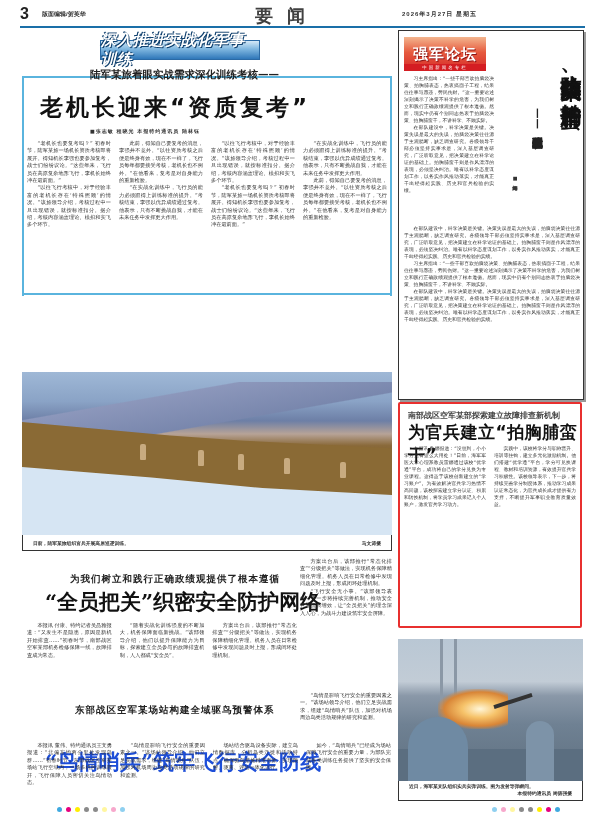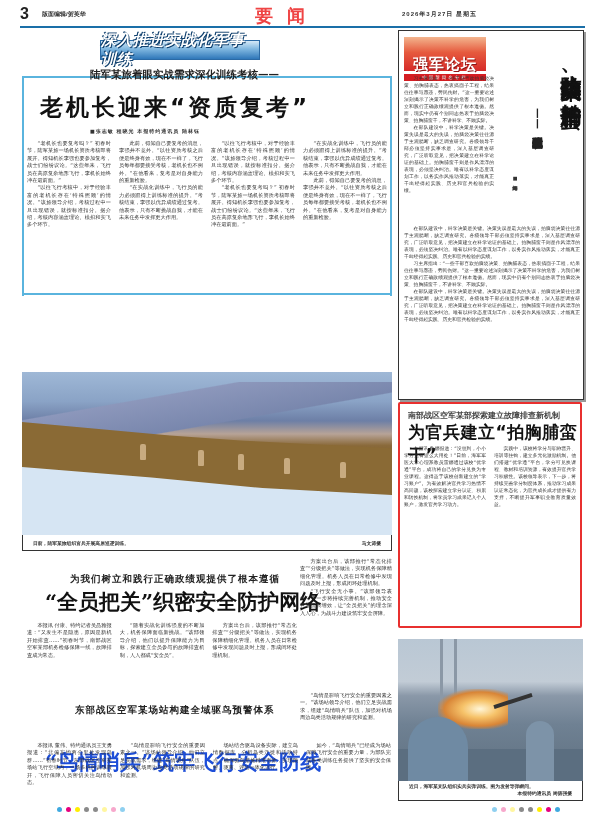--- a/index.html
+++ b/index.html
@@ -3,21 +3,21 @@
 <meta charset="utf-8">
 <style>
 *{box-sizing:border-box;margin:0;padding:0}
 html,body{width:602px;height:828px;overflow:hidden;background:#fff}
 body{position:relative;font-family:"DejaVu Serif","Liberation Serif",serif;color:#222}
 .abs{position:absolute}
 
 .topbar{left:20px;top:0;width:565px;height:28px;border-bottom:2px solid #1a6fa8}
 .pgno{left:0;top:5px;font:bold 16px "Liberation Sans",sans-serif;color:#222}
 .edition{left:22px;top:10px;font:bold 6px "Liberation Sans",sans-serif;color:#333}
-.section{left:235px;top:4px;font:bold 18px "DejaVu Sans",sans-serif;letter-spacing:14px;color:#ef4444}
+.section{left:235px;top:4px;font:bold 18px "DejaVu Sans",sans-serif;letter-spacing:14px;color:#404040}
 .date{left:382px;top:10px;font:bold 6px "Liberation Sans",sans-serif;color:#333;letter-spacing:1px}
 .logo{left:502px;top:2px;font:italic bold 17px "DejaVu Serif",serif;color:#c4161c;letter-spacing:1px}
 
 .frame1{left:22px;top:76px;width:370px;height:220px;border:2px solid #5ab4de;border-bottom:none}
 .banner{left:100px;top:40px;width:160px;height:20px;background:linear-gradient(180deg,#d5e9f7 0%,#7fb7e0 45%,#2f77b9 100%);border:1px solid #2b6aa5;display:flex;align-items:center;justify-content:center}
 .banner span{font:italic bold 15px "DejaVu Sans",sans-serif;color:#fff;text-shadow:1px 1px 0 #10406e,-1px -1px 0 #10406e;letter-spacing:1px}
 .kicker1{left:90px;top:68px;font:bold 10.5px "DejaVu Serif",serif;color:#222}
 .head1{left:40px;top:92px;font:bold 23px "DejaVu Sans",sans-serif;color:#111;letter-spacing:3px}
 .byline1{left:90px;top:128px;font:bold 5px "DejaVu Sans",sans-serif;color:#333;letter-spacing:1px}
 .cols{display:flex;gap:8px}
@@ -44,21 +44,21 @@
 .head3{left:45px;top:748px;font:bold 21px "DejaVu Serif",serif;color:#1d4ed8}
 .body3{left:27px;top:742px;width:365px;height:80px}
 .body3 .col{width:85px;height:80px}
 .side3{left:300px;top:692px;width:92px;height:50px}
 .dots{display:flex;gap:4px}
 .dot{width:5px;height:5px;border-radius:50%}
 .dots1{left:57px;top:807px}
 
 .forum{left:398px;top:30px;width:186px;height:370px;border:1.5px solid #333;box-shadow:2px 2px 0 #999}
 .forum-logo{left:404px;top:37px;width:82px;height:34px;background:linear-gradient(180deg,#f3b58e 0%,#e65a3e 45%,#d62a29 100%);text-align:center}
-.forum-logo .t{font:bold 15px "DejaVu Serif",serif;color:#fff;text-shadow:1px 1px 0 #8b1616;letter-spacing:1px;padding-top:18px;display:block}
+.forum-logo .t{font:bold 15px "DejaVu Serif",serif;color:#fff;text-shadow:1px 1px 0 #8b1616;letter-spacing:1px;padding-top:8px;display:block}
 .forum-logo .s{display:block;background:#d41d22;font:4.5px "DejaVu Sans",sans-serif;color:#fff;letter-spacing:2px;padding:1px 0}
 .forum-body{left:404px;top:75px;width:90px;height:150px}
 .forum-body .col{width:90px;height:150px;font-size:4.8px;line-height:7px}
 .forum-wide{left:404px;top:225px;width:176px;height:170px}
 .forum-wide .col{width:176px;height:170px;font-size:4.8px;line-height:7px}
 .vhead{left:555px;top:58px;width:28px;font:bold 21px "DejaVu Sans",sans-serif;color:#111;line-height:25px;writing-mode:vertical-rl;letter-spacing:1px}
 .vsub{left:527px;top:108px;width:18px;font:bold 10.5px "DejaVu Serif",serif;color:#222;writing-mode:vertical-rl;line-height:14px}
 .vbyline{left:508px;top:175px;width:10px;font:bold 5px "DejaVu Sans",sans-serif;color:#333;writing-mode:vertical-rl}
 
 .redbox{left:398px;top:402px;width:184px;height:226px;border:2.5px solid #e8302f;border-radius:2px}

